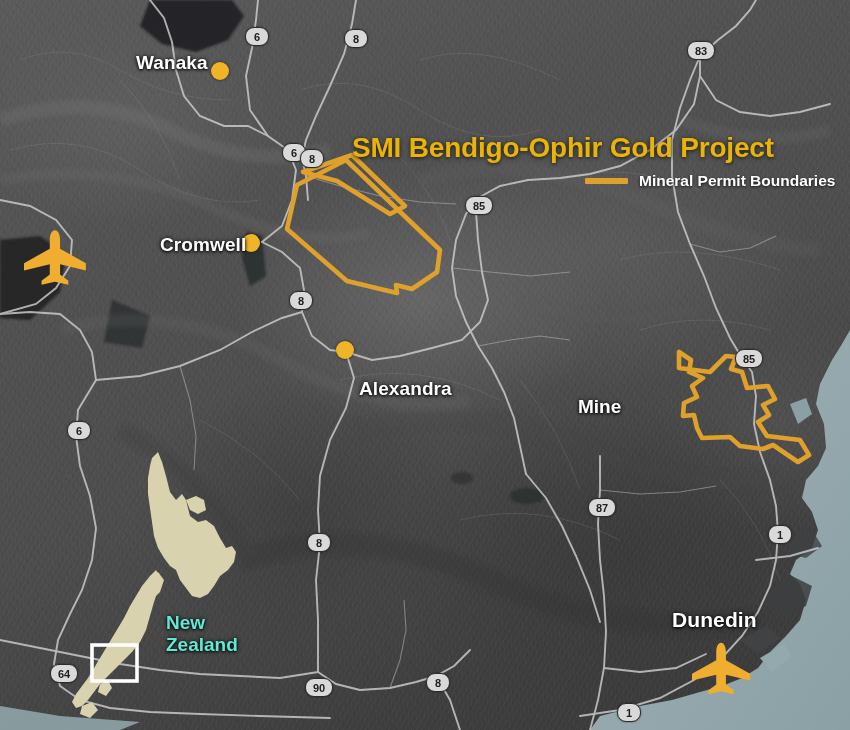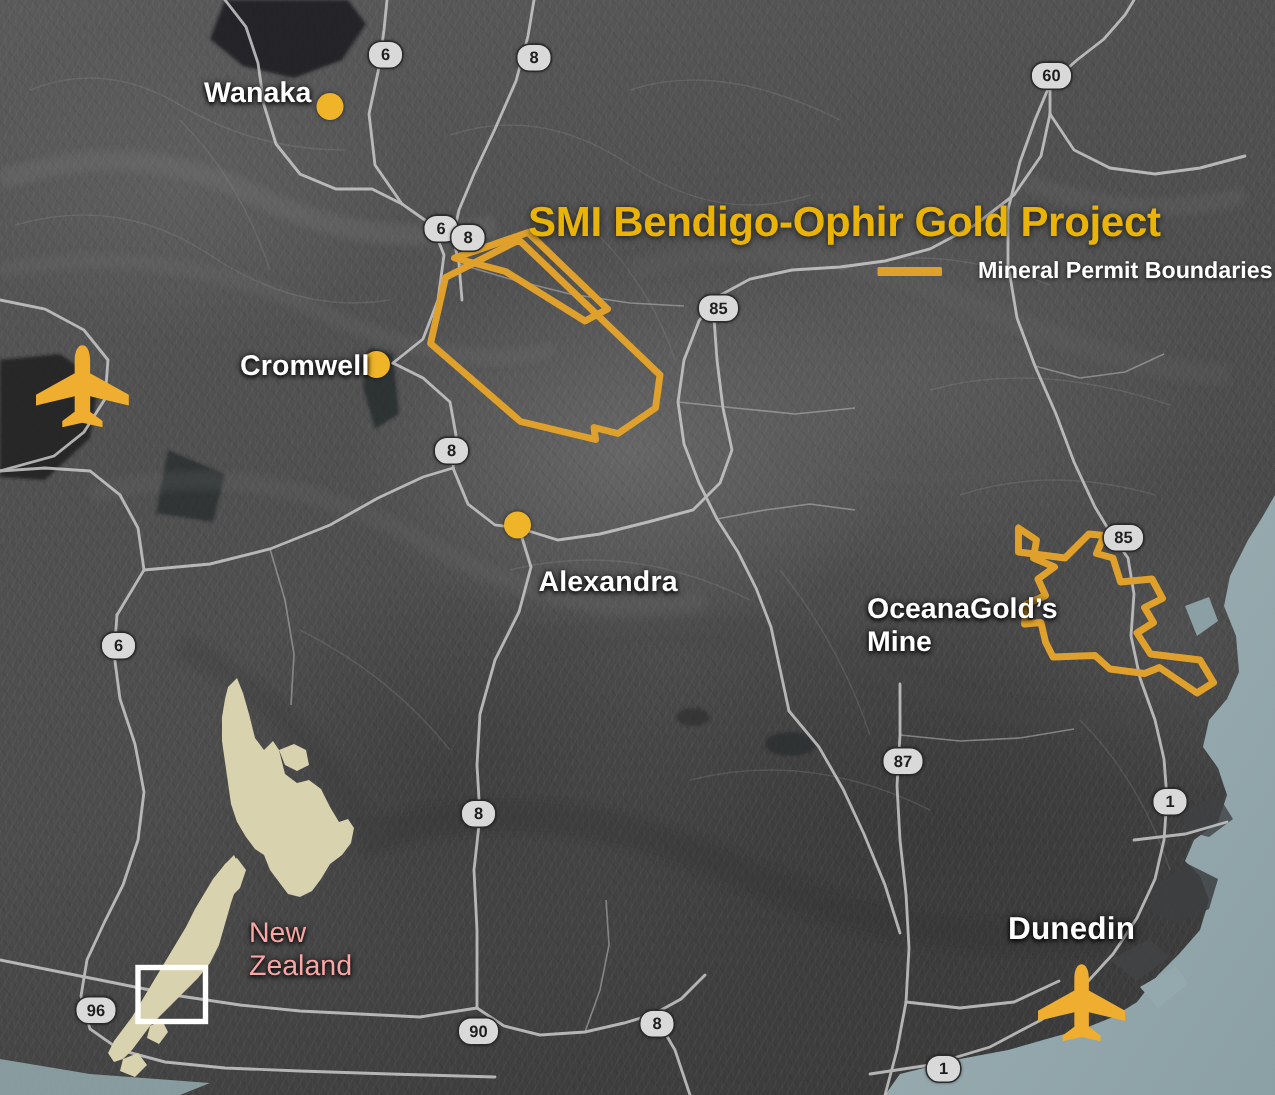--- a/index.html
+++ b/index.html
@@ -37,30 +37,30 @@
   }
   .city-dot{
     position:absolute;border-radius:50%;
     box-shadow:0 0 3px rgba(0,0,0,.6);
   }
   .title{
     position:absolute;color:#eab308;font-weight:bold;font-size:28px;
     letter-spacing:-.2px;white-space:nowrap;
     text-shadow:0 1px 4px rgba(0,0,0,.75);
   }
-  .legend-row{position:absolute;display:flex;align-items:center;gap:24px;}
+  .legend-row{position:absolute;display:flex;align-items:center;gap:11px;}
   .legend-swatch{width:43px;height:6px;background:#dfa12b;border-radius:1px;}
   .legend-text{color:#fff;font-weight:bold;font-size:15.5px;white-space:nowrap;
     text-shadow:0 1px 3px rgba(0,0,0,.8);}
   .multiline-label{
     position:absolute;color:#fff;font-weight:bold;font-size:19px;line-height:1.17;
     text-shadow:0 0 4px rgba(0,0,0,.85),0 1px 3px rgba(0,0,0,.9);
   }
   .inset-label{
-    position:absolute;color:#fca5a5;font-weight:normal;font-size:19px;line-height:1.17;
+    position:absolute;color:#5eead4;font-weight:bold;font-size:19px;line-height:1.17;
     text-shadow:0 0 4px rgba(0,0,0,.85),0 1px 3px rgba(0,0,0,.9);
   }
   .shield{
     position:absolute;width:22px;height:17px;border-radius:9px;
     background:#d9d9d9;border:1.4px solid #2b2b2b;
     display:flex;align-items:center;justify-content:center;
     font-size:11px;font-weight:bold;color:#1e1e1e;
     font-family:"Liberation Sans", sans-serif;
     box-shadow:0 0 2px rgba(0,0,0,.5);
   }
@@ -230,39 +230,38 @@
 
   <div class="plane" style="left:692px;top:640px;">
     <svg width="62" height="56" viewBox="0 0 64 56">
       <path fill="#efae2f" d="M30,2 C33,2 35,6 35,12 L35,20 L60,34 L60,41 L35,35 L35,45 L43,51 L43,55
                               L30,52 L17,55 L17,51 L25,45 L25,35 L0,41 L0,34 L25,20 L25,12 C25,6 27,2 30,2 Z"></path>
     </svg>
   </div>
   <div class="city-label" style="left:672px;top:608px;font-size:21px;">Dunedin</div>
 
   <div class="multiline-label" style="left:578px;top:396px;">
-    <div>OceanaGold’s</div>
     <div>Mine</div>
   </div>
 
   <div class="inset-label" style="left:166px;top:612px;">
     <div>New</div>
     <div>Zealand</div>
   </div>
 
   <div class="shield" style="left:245px;top:27px;">6</div>
   <div class="shield" style="left:344px;top:29px;">8</div>
-  <div class="shield w3" style="left:687px;top:41px;">60</div>
+  <div class="shield w3" style="left:687px;top:41px;">83</div>
   <div class="shield" style="left:282px;top:143px;">6</div>
   <div class="shield" style="left:300px;top:149px;">8</div>
   <div class="shield w3" style="left:465px;top:196px;">85</div>
   <div class="shield" style="left:289px;top:291px;">8</div>
   <div class="shield w3" style="left:735px;top:349px;">85</div>
   <div class="shield" style="left:67px;top:421px;">6</div>
   <div class="shield w3" style="left:588px;top:470px;margin-top:28px;">87</div>
   <div class="shield" style="left:768px;top:525px;">1</div>
   <div class="shield" style="left:307px;top:533px;">8</div>
-  <div class="shield w3" style="left:50px;top:664px;">96</div>
+  <div class="shield w3" style="left:50px;top:664px;">64</div>
   <div class="shield w3" style="left:305px;top:678px;">90</div>
   <div class="shield" style="left:426px;top:673px;">8</div>
   <div class="shield" style="left:617px;top:703px;">1</div>
 
 </div>
 
 </body></html>

